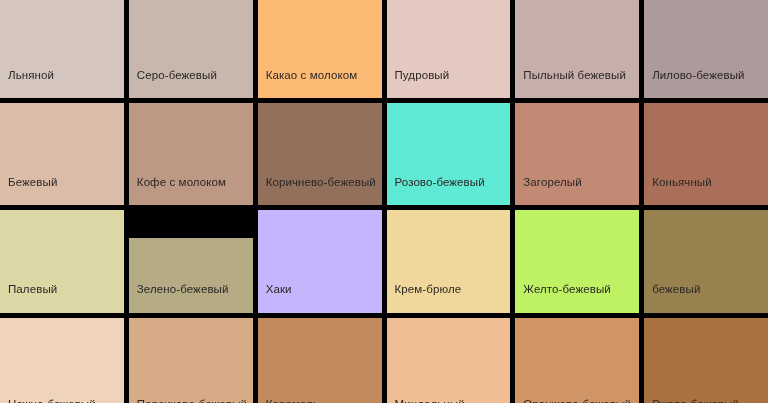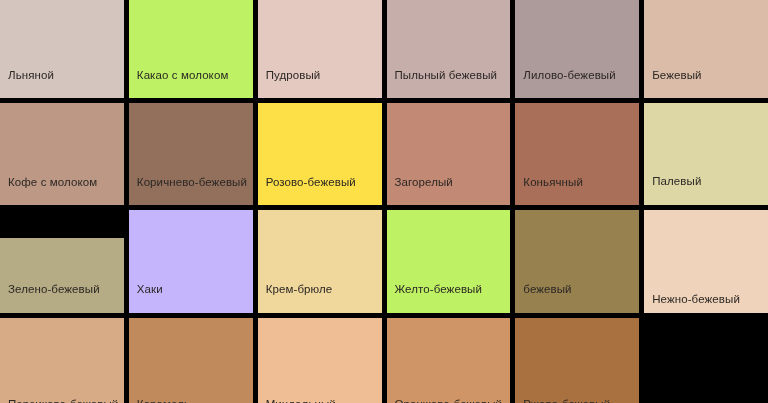--- a/index.html
+++ b/index.html
@@ -46,21 +46,24 @@
   .row-4 .swatch-label { bottom: 7px; }
 </style>
 </head>
 <body>
 
 <div id="palette-grid">
 
   <div class="swatch row-1" style="background: rgb(213, 197, 191);">
     <span class="swatch-label">Льняной</span>
   </div>
-  <div class="swatch row-1" style="background: #bef264; text-decoration: underline;">
+  <div class="swatch row-1" style="background: rgb(199, 183, 173);">
+    <span class="swatch-label">Серо-бежевый</span>
+  </div>
+  <div class="swatch row-1" style="background: #fdba74; text-decoration: underline;">
     <span class="swatch-label">Какао с молоком</span>
   </div>
   <div class="swatch row-1" style="background: rgb(227, 201, 191);">
     <span class="swatch-label">Пудровый</span>
   </div>
   <div class="swatch row-1" style="background: rgb(198, 174, 171);">
     <span class="swatch-label">Пыльный бежевый</span>
   </div>
   <div class="swatch row-1" style="background: rgb(173, 154, 154);">
     <span class="swatch-label">Лилово-бежевый</span>
@@ -68,21 +71,21 @@
 
   <div class="swatch row-2" style="background: rgb(219, 188, 168);">
     <span class="swatch-label">Бежевый</span>
   </div>
   <div class="swatch row-2" style="background: rgb(189, 152, 133); padding-left: 36px;">
     <span class="swatch-label">Кофе с молоком</span>
   </div>
   <div class="swatch row-2" style="background: rgb(147, 112, 92);">
     <span class="swatch-label">Коричнево-бежевый</span>
   </div>
-  <div class="swatch row-2" style="background: #fde047;">
+  <div class="swatch row-2" style="background: #5eead4;">
     <span class="swatch-label">Розово-бежевый</span>
   </div>
   <div class="swatch row-2" style="background: rgb(194, 137, 117);">
     <span class="swatch-label">Загорелый</span>
   </div>
   <div class="swatch row-2" style="background: rgb(169, 111, 88);">
     <span class="swatch-label">Коньячный</span>
   </div>
 
   <div class="swatch row-3" style="background: rgb(221, 214, 165);">

